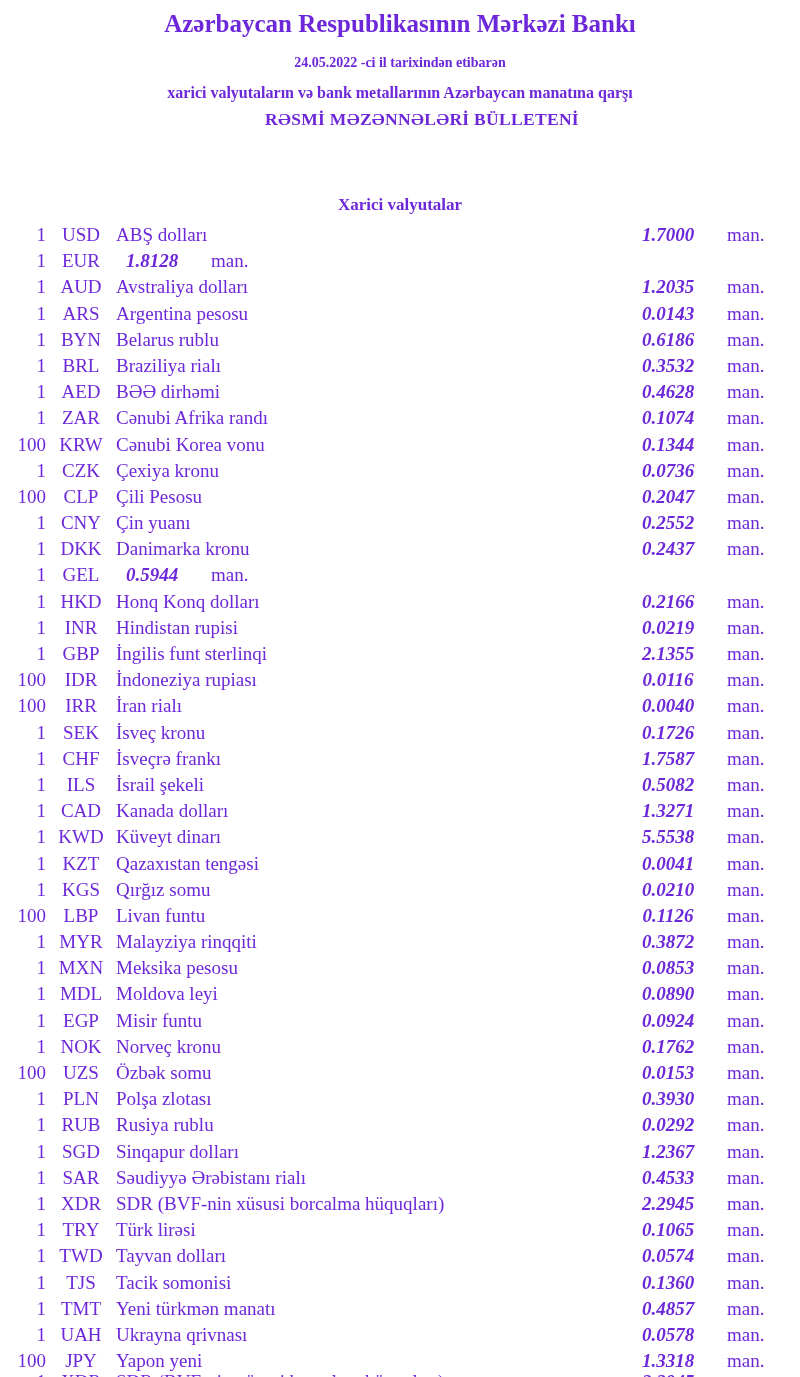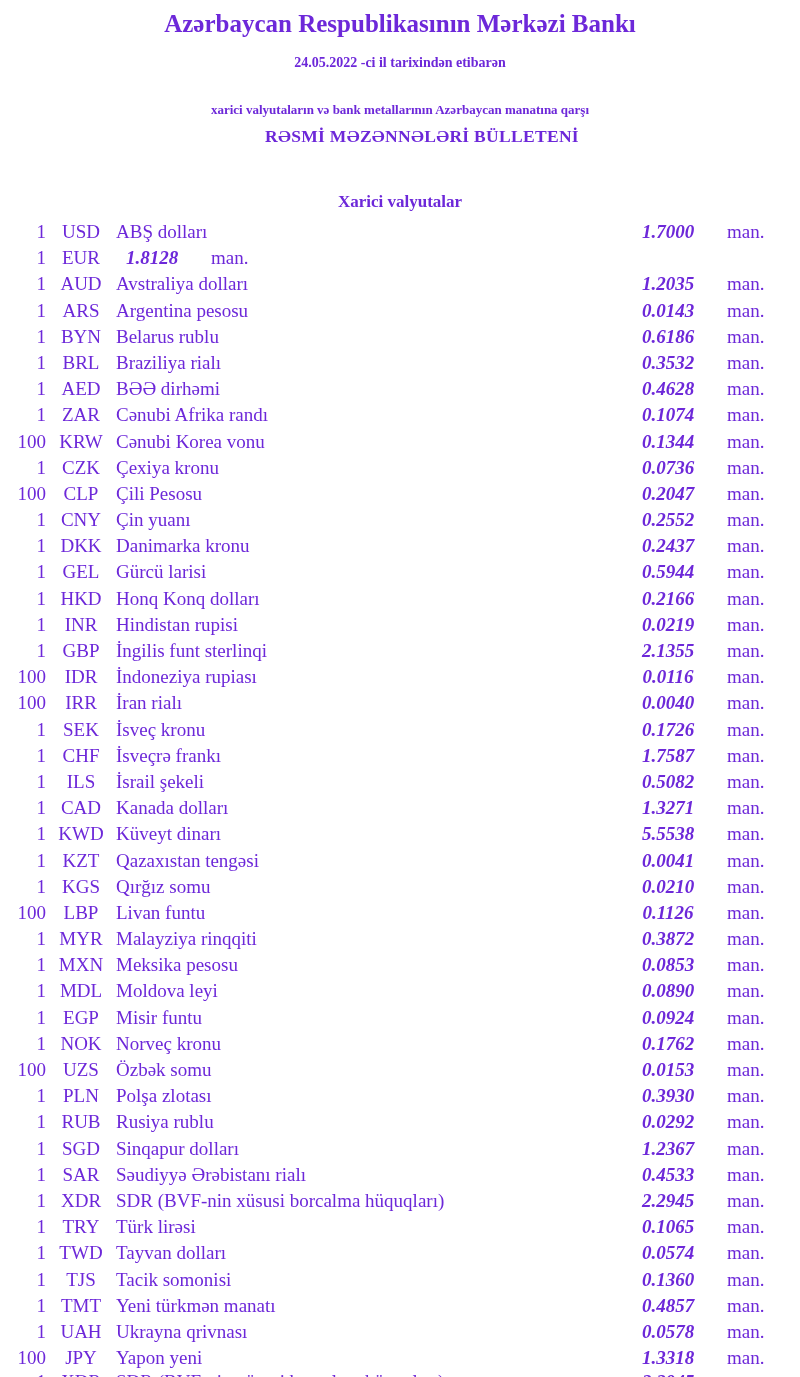--- a/index.html
+++ b/index.html
@@ -21,35 +21,35 @@
     font-weight: bold;
     line-height: 30px;
   }
   .date-line {
     margin-top: 13px;
     font-size: 14px;
     font-weight: bold;
     line-height: 21px;
   }
   .scope-line {
-    margin-top: 26px;
-    font-size: 13px;
+    margin-top: 9px;
+    font-size: 16px;
     font-weight: bold;
     line-height: 21px;
   }
   .bulletin-title {
     margin-top: 6px;
     font-size: 17.5px;
     font-weight: bold;
     letter-spacing: 0.3px;
     line-height: 21px;
     padding-left: 44px;
   }
   .section-title {
-    margin-top: 44px;
+    margin-top: 64px;
     font-size: 17px;
     font-weight: bold;
     text-align: center;
     line-height: 21px;
   }
   .rates { margin-top: 7px; }
   .row {
     display: flex;
     height: 26.2px;
     line-height: 26.2px;
@@ -186,21 +186,20 @@
     <span class="qty">1</span>
     <span class="code">DKK</span>
     <span class="name">Danimarka kronu</span>
     <span class="rate">0.2437</span>
     <span class="unit">man.</span>
   </div>
 
   <div class="row">
     <span class="qty">1</span>
     <span class="code">GEL</span>
-    <span class="name">Gürcü larisi</span>
     <span class="rate">0.5944</span>
     <span class="unit">man.</span>
   </div>
 
   <div class="row">
     <span class="qty">1</span>
     <span class="code">HKD</span>
     <span class="name">Honq Konq dolları</span>
     <span class="rate">0.2166</span>
     <span class="unit">man.</span>

